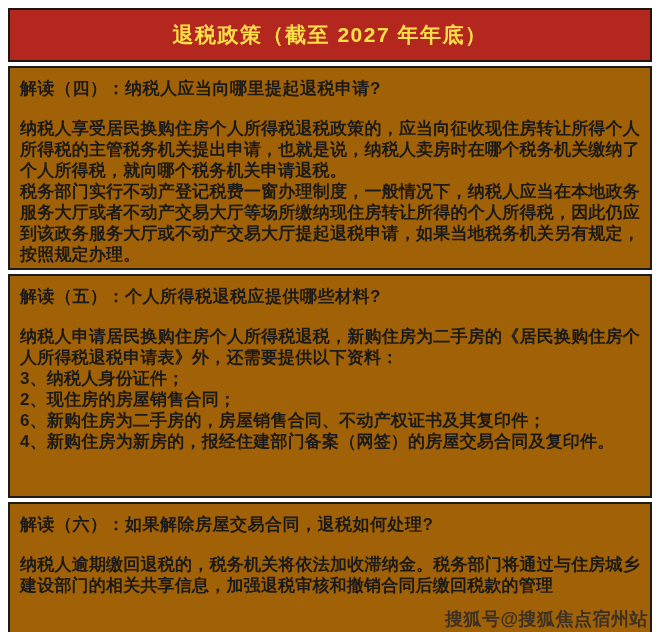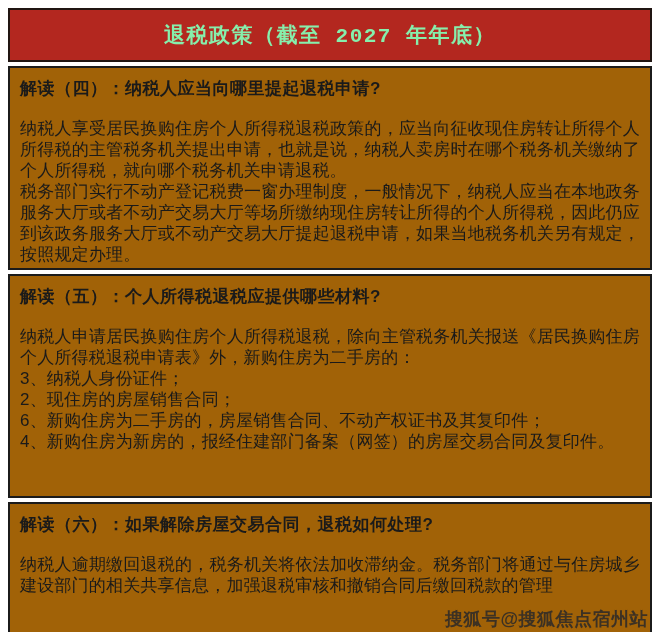--- a/index.html
+++ b/index.html
@@ -17,25 +17,24 @@
   .banner {
     box-sizing: border-box;
     height: 54px;
     background: #b3271f;
     border: 2px solid #201512;
     display: flex;
     align-items: center;
     justify-content: center;
   }
   .banner .title {
-    color: #86efac;
+    color: #fde047;
     font-size: 21px;
     font-weight: bold;
     letter-spacing: 1.5px;
-    font-family: Liberation Mono, monospace;
   }
   .section {
     box-sizing: border-box;
     border: 2px solid #1b1b1b;
     background: #a16207;
     margin-top: 4px;
     padding: 10px 10px 6px 10px;
     overflow: hidden;
   }
   .section.s1 { height: 204px; }
@@ -43,21 +42,21 @@
   .section.s3 { height: 132px; }
   .heading {
     font-size: 17px;
     font-weight: bold;
     line-height: 21px;
     margin: 0 0 19px 0;
     letter-spacing: 0.5px;
   }
   .para {
     font-size: 17px;
-    font-weight: normal;
+    font-weight: bold;
     line-height: 21px;
     margin: 0;
     text-align: justify;
     letter-spacing: 0.2px;
   }
   .watermark {
     position: absolute;
     right: 12px;
     bottom: 1px;
     font-size: 18px;
@@ -78,21 +77,21 @@
   </div>
 
   <div class="section s1">
     <div class="heading">解读（四）：纳税人应当向哪里提起退税申请?</div>
     <p class="para">纳税人享受居民换购住房个人所得税退税政策的，应当向征收现住房转让所得个人所得税的主管税务机关提出申请，也就是说，纳税人卖房时在哪个税务机关缴纳了个人所得税，就向哪个税务机关申请退税。</p>
     <p class="para">税务部门实行不动产登记税费一窗办理制度，一般情况下，纳税人应当在本地政务服务大厅或者不动产交易大厅等场所缴纳现住房转让所得的个人所得税，因此仍应到该政务服务大厅或不动产交易大厅提起退税申请，如果当地税务机关另有规定，按照规定办理。</p>
   </div>
 
   <div class="section s2">
     <div class="heading">解读（五）：个人所得税退税应提供哪些材料?</div>
-    <p class="para">纳税人申请居民换购住房个人所得税退税，除向主管税务机关报送《居民换购住房个人所得税退税申请表》外，新购住房为二手房的：</p>
+    <p class="para">纳税人申请居民换购住房个人所得税退税，新购住房为二手房的《居民换购住房个人所得税退税申请表》外，还需要提供以下资料：</p>
     <p class="para">3、纳税人身份证件；</p>
     <p class="para">2、现住房的房屋销售合同；</p>
     <p class="para">6、新购住房为二手房的，房屋销售合同、不动产权证书及其复印件；</p>
     <p class="para">4、新购住房为新房的，报经住建部门备案（网签）的房屋交易合同及复印件。</p>
   </div>
 
   <div class="section s3">
     <div class="heading">解读（六）：如果解除房屋交易合同，退税如何处理?</div>
     <p class="para">纳税人逾期缴回退税的，税务机关将依法加收滞纳金。税务部门将通过与住房城乡建设部门的相关共享信息，加强退税审核和撤销合同后缴回税款的管理</p>
   </div>

